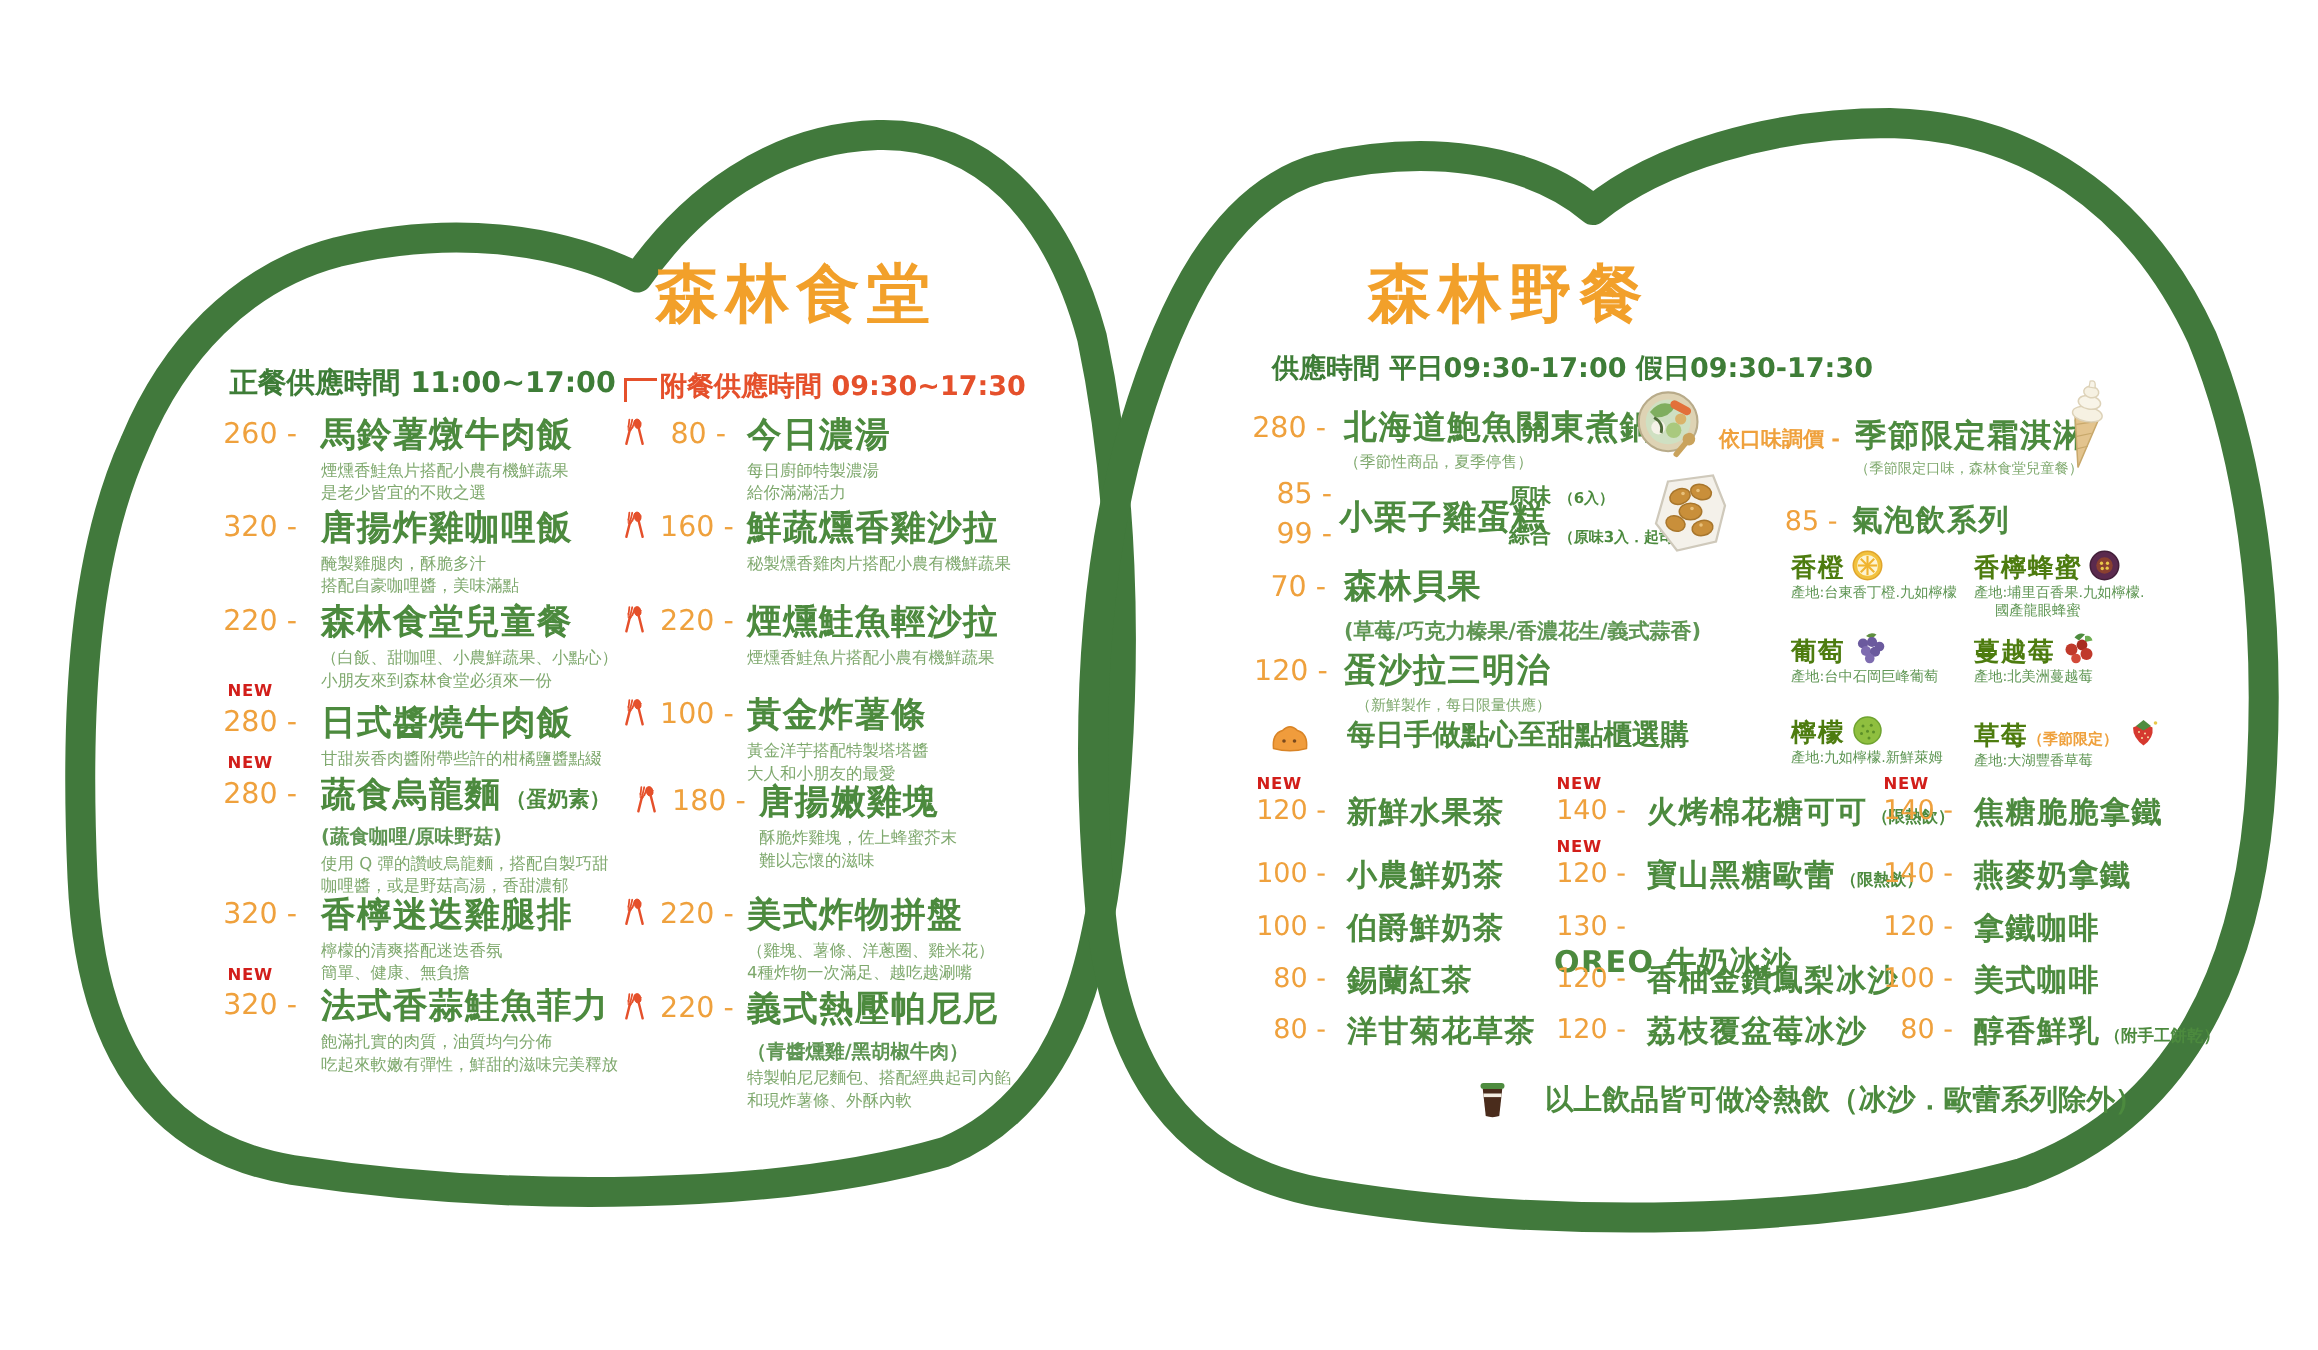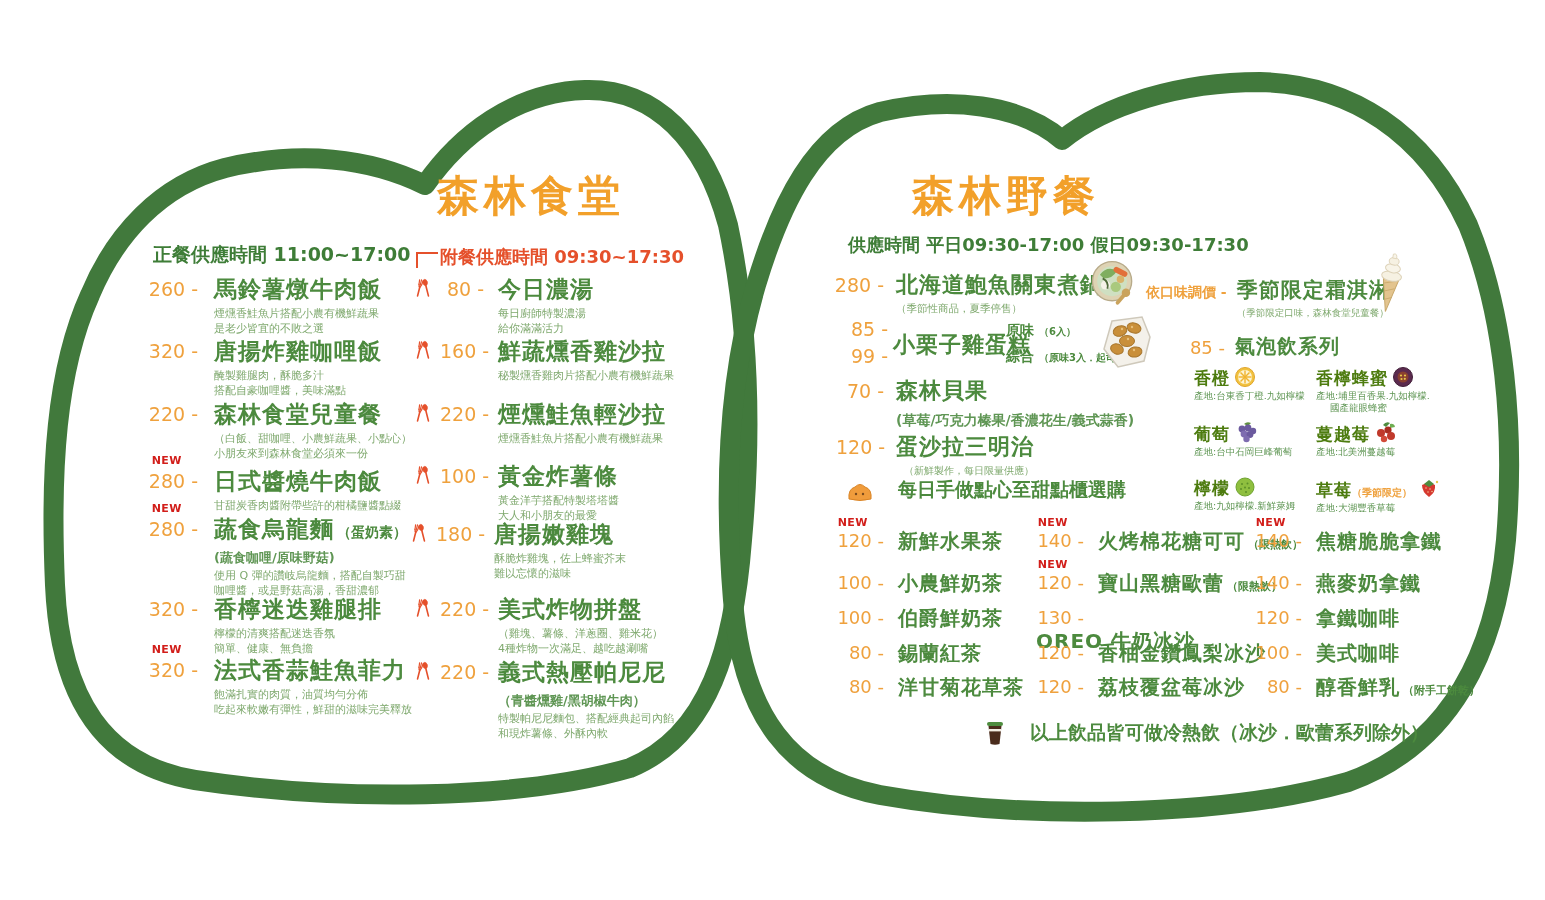--- a/index.html
+++ b/index.html
@@ -306,21 +306,21 @@
           <use href="#icon-fork"></use>
         </svg>
       <div class="pricebox"><span class="price">100 -</span></div>
       <div class="body">
           <div class="nameline"><span class="name">黃金炸薯條</span></div>
         <div class="desc">黃金洋芋搭配特製塔塔醬</div>
         <div class="desc">大人和小朋友的最愛</div>
         </div>
     </div>
 
-    <div class="abs item side-item" style="left:410px;top:519px;">
+    <div class="abs item side-item" style="left:422px;top:519px;">
       <svg class="fork" width="18" height="20">
           <use href="#icon-fork"></use>
         </svg>
       <div class="pricebox"><span class="price">180 -</span></div>
       <div class="body">
           <div class="nameline"><span class="name">唐揚嫩雞塊</span></div>
         <div class="desc">酥脆炸雞塊，佐上蜂蜜芥末</div>
         <div class="desc">難以忘懷的滋味</div>
         </div>
     </div>

